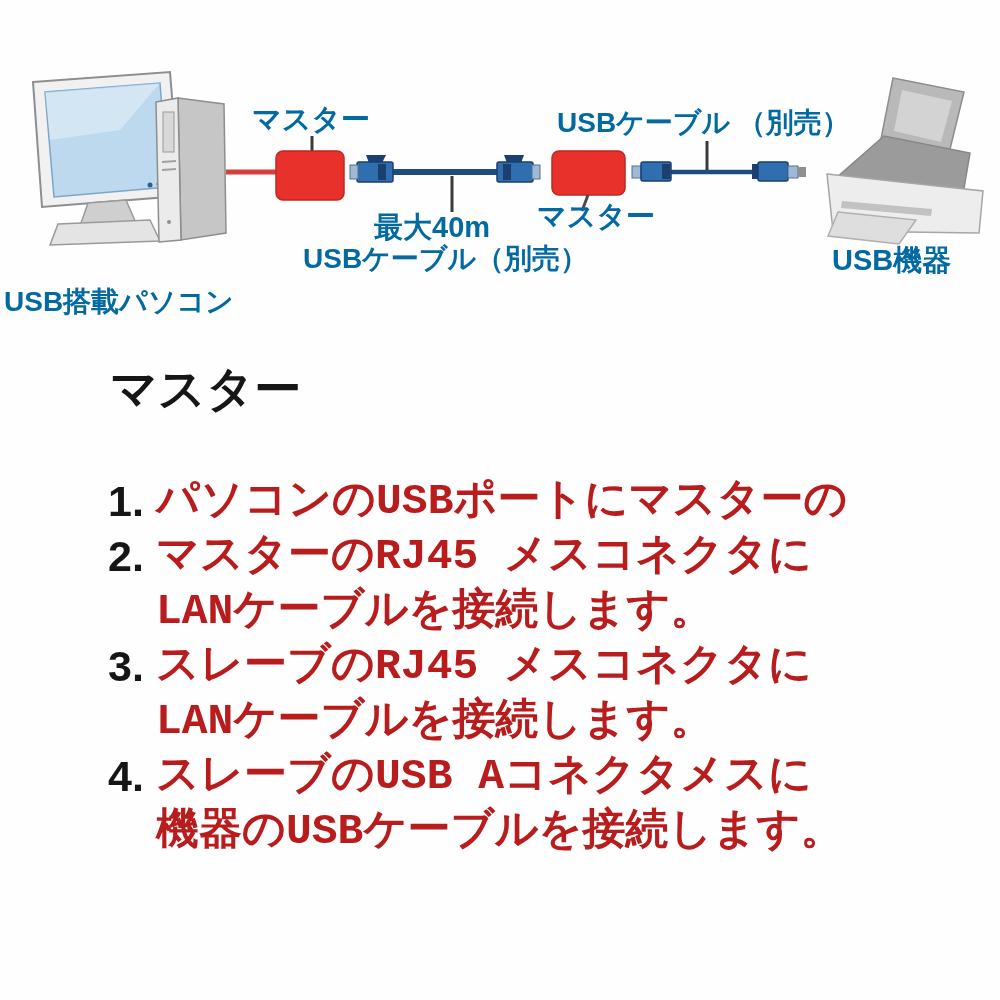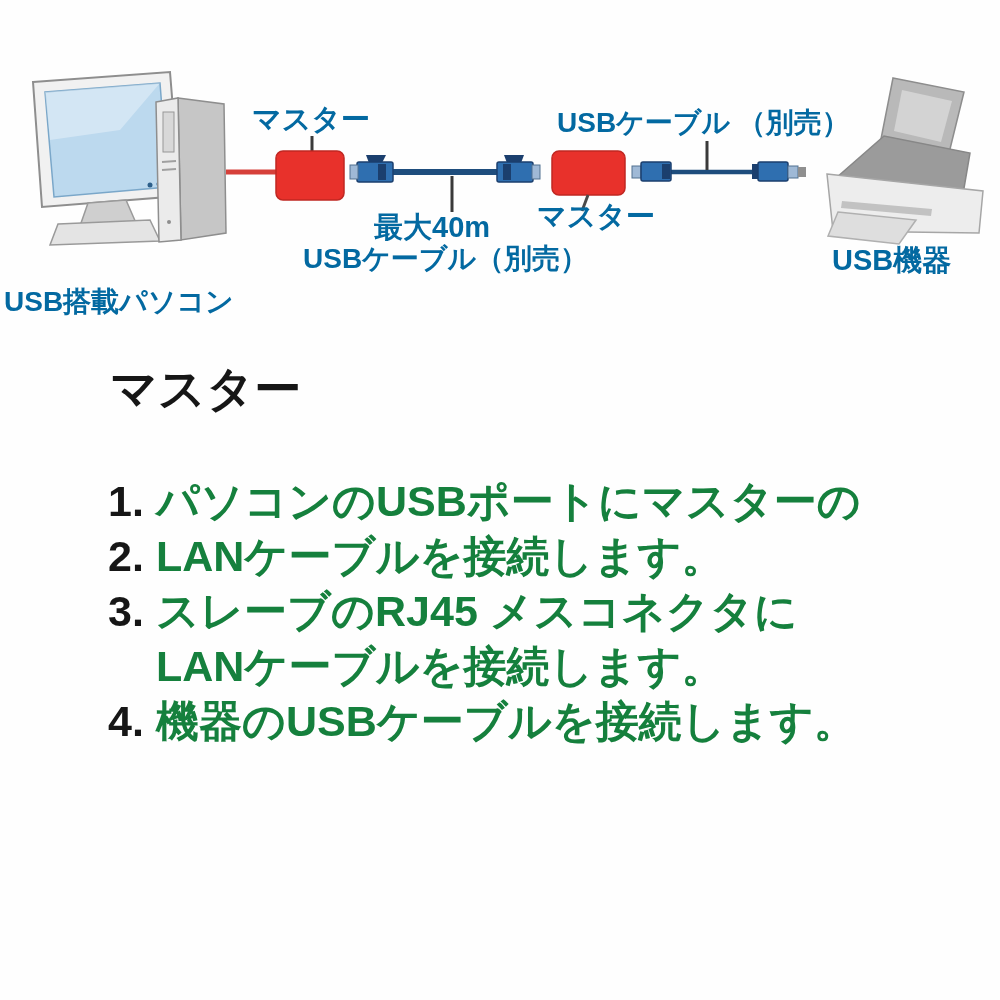--- a/index.html
+++ b/index.html
@@ -22,21 +22,21 @@
   .heading{
     position:absolute;left:110px;top:358px;font-size:47px;font-weight:bold;color:#161616;
   }
   .steps{
     position:absolute;left:108px;top:474px;width:830px;
   }
   .step{display:flex;align-items:flex-start;}
   .step-num{
     flex:0 0 48px;font-size:43px;font-weight:bold;line-height:55px;color:#161616;
   }
-  .step-text{font-size:43px;font-weight:bold;line-height:55px;color:#15803d;white-space:nowrap;}
+  .step-text{font-size:43px;font-weight:bold;line-height:55px;color:#b91c1c;white-space:nowrap;font-family:Liberation Mono, monospace;}
 </style>
 </head>
 <body>
 
 <div class="canvas">
 
   <svg class="diagram-svg" width="1000" height="300" viewBox="0 0 1000 300">
 
     <g>
 
@@ -123,31 +123,33 @@
   <div class="steps">
     <div class="step">
       <span class="step-num">1.</span>
       <span class="step-text">
         <div>パソコンのUSBポートにマスターの</div>
       </span>
     </div>
     <div class="step">
       <span class="step-num">2.</span>
       <span class="step-text">
+        <div>マスターのRJ45 メスコネクタに</div>
         <div>LANケーブルを接続します。</div>
       </span>
     </div>
     <div class="step">
       <span class="step-num">3.</span>
       <span class="step-text">
         <div>スレーブのRJ45 メスコネクタに</div>
         <div>LANケーブルを接続します。</div>
       </span>
     </div>
     <div class="step">
       <span class="step-num">4.</span>
       <span class="step-text">
+        <div>スレーブのUSB Aコネクタメスに</div>
         <div>機器のUSBケーブルを接続します。</div>
       </span>
     </div>
   </div>
 
 </div>
 
 </body></html>

